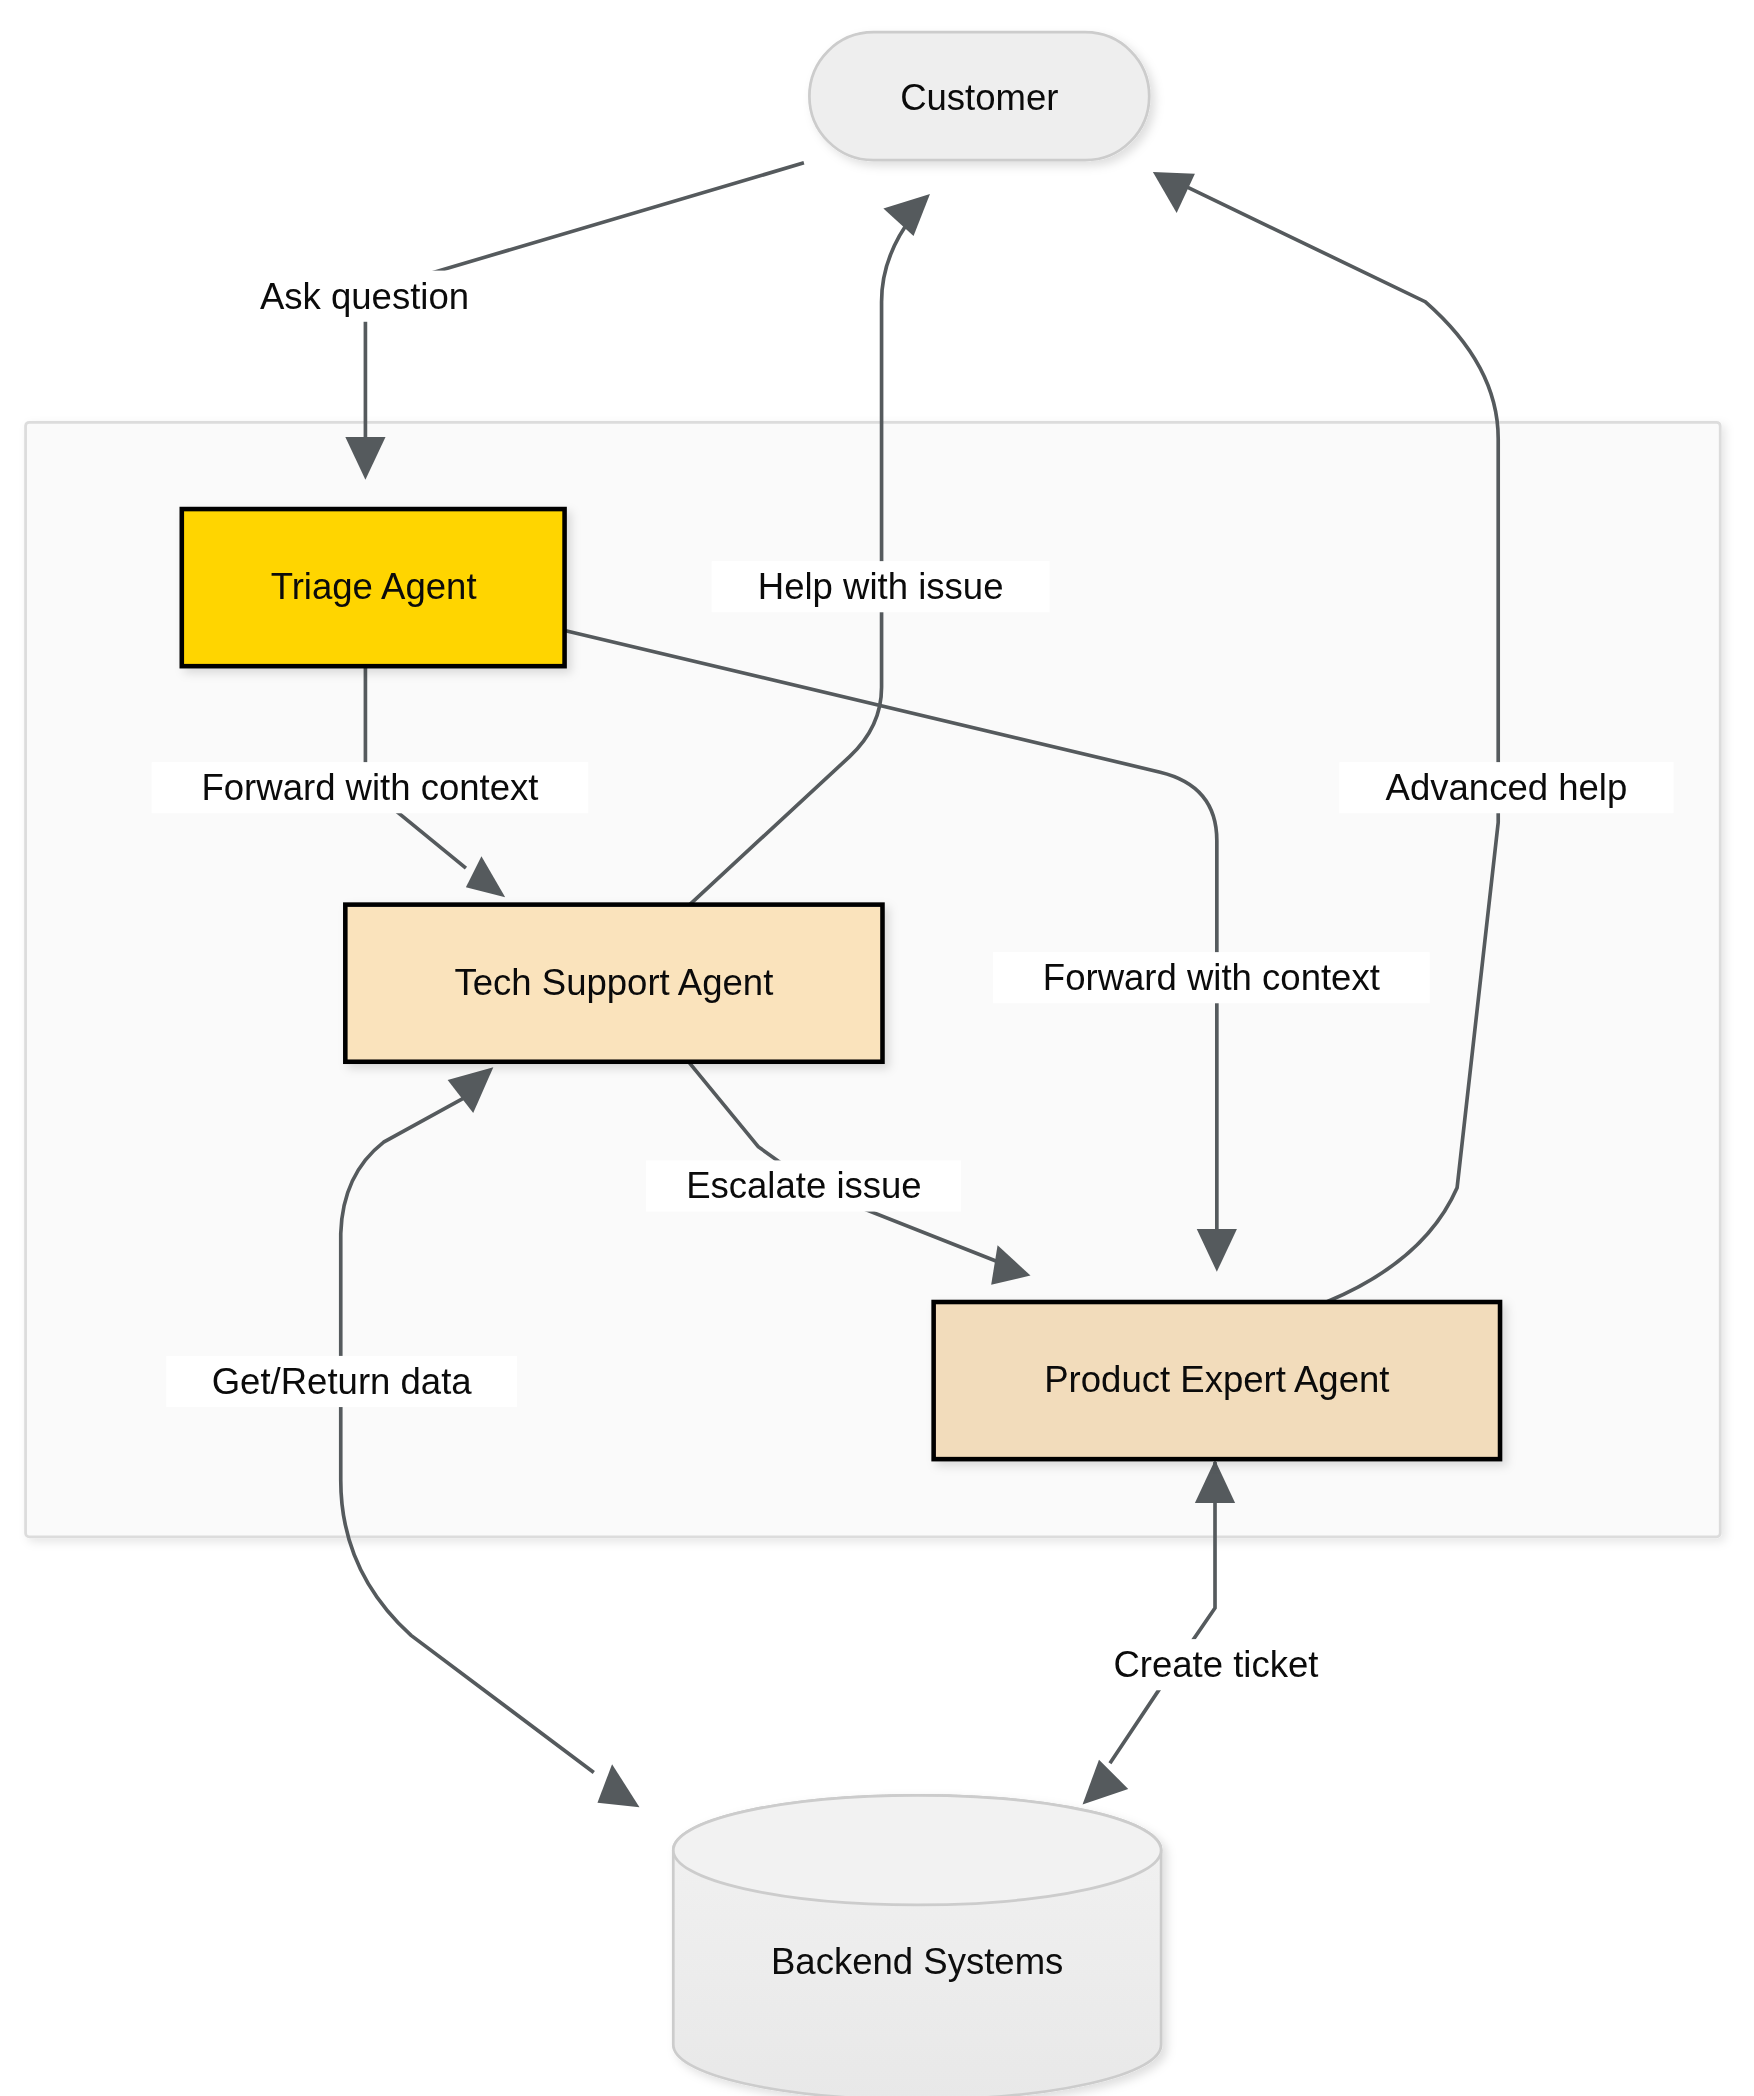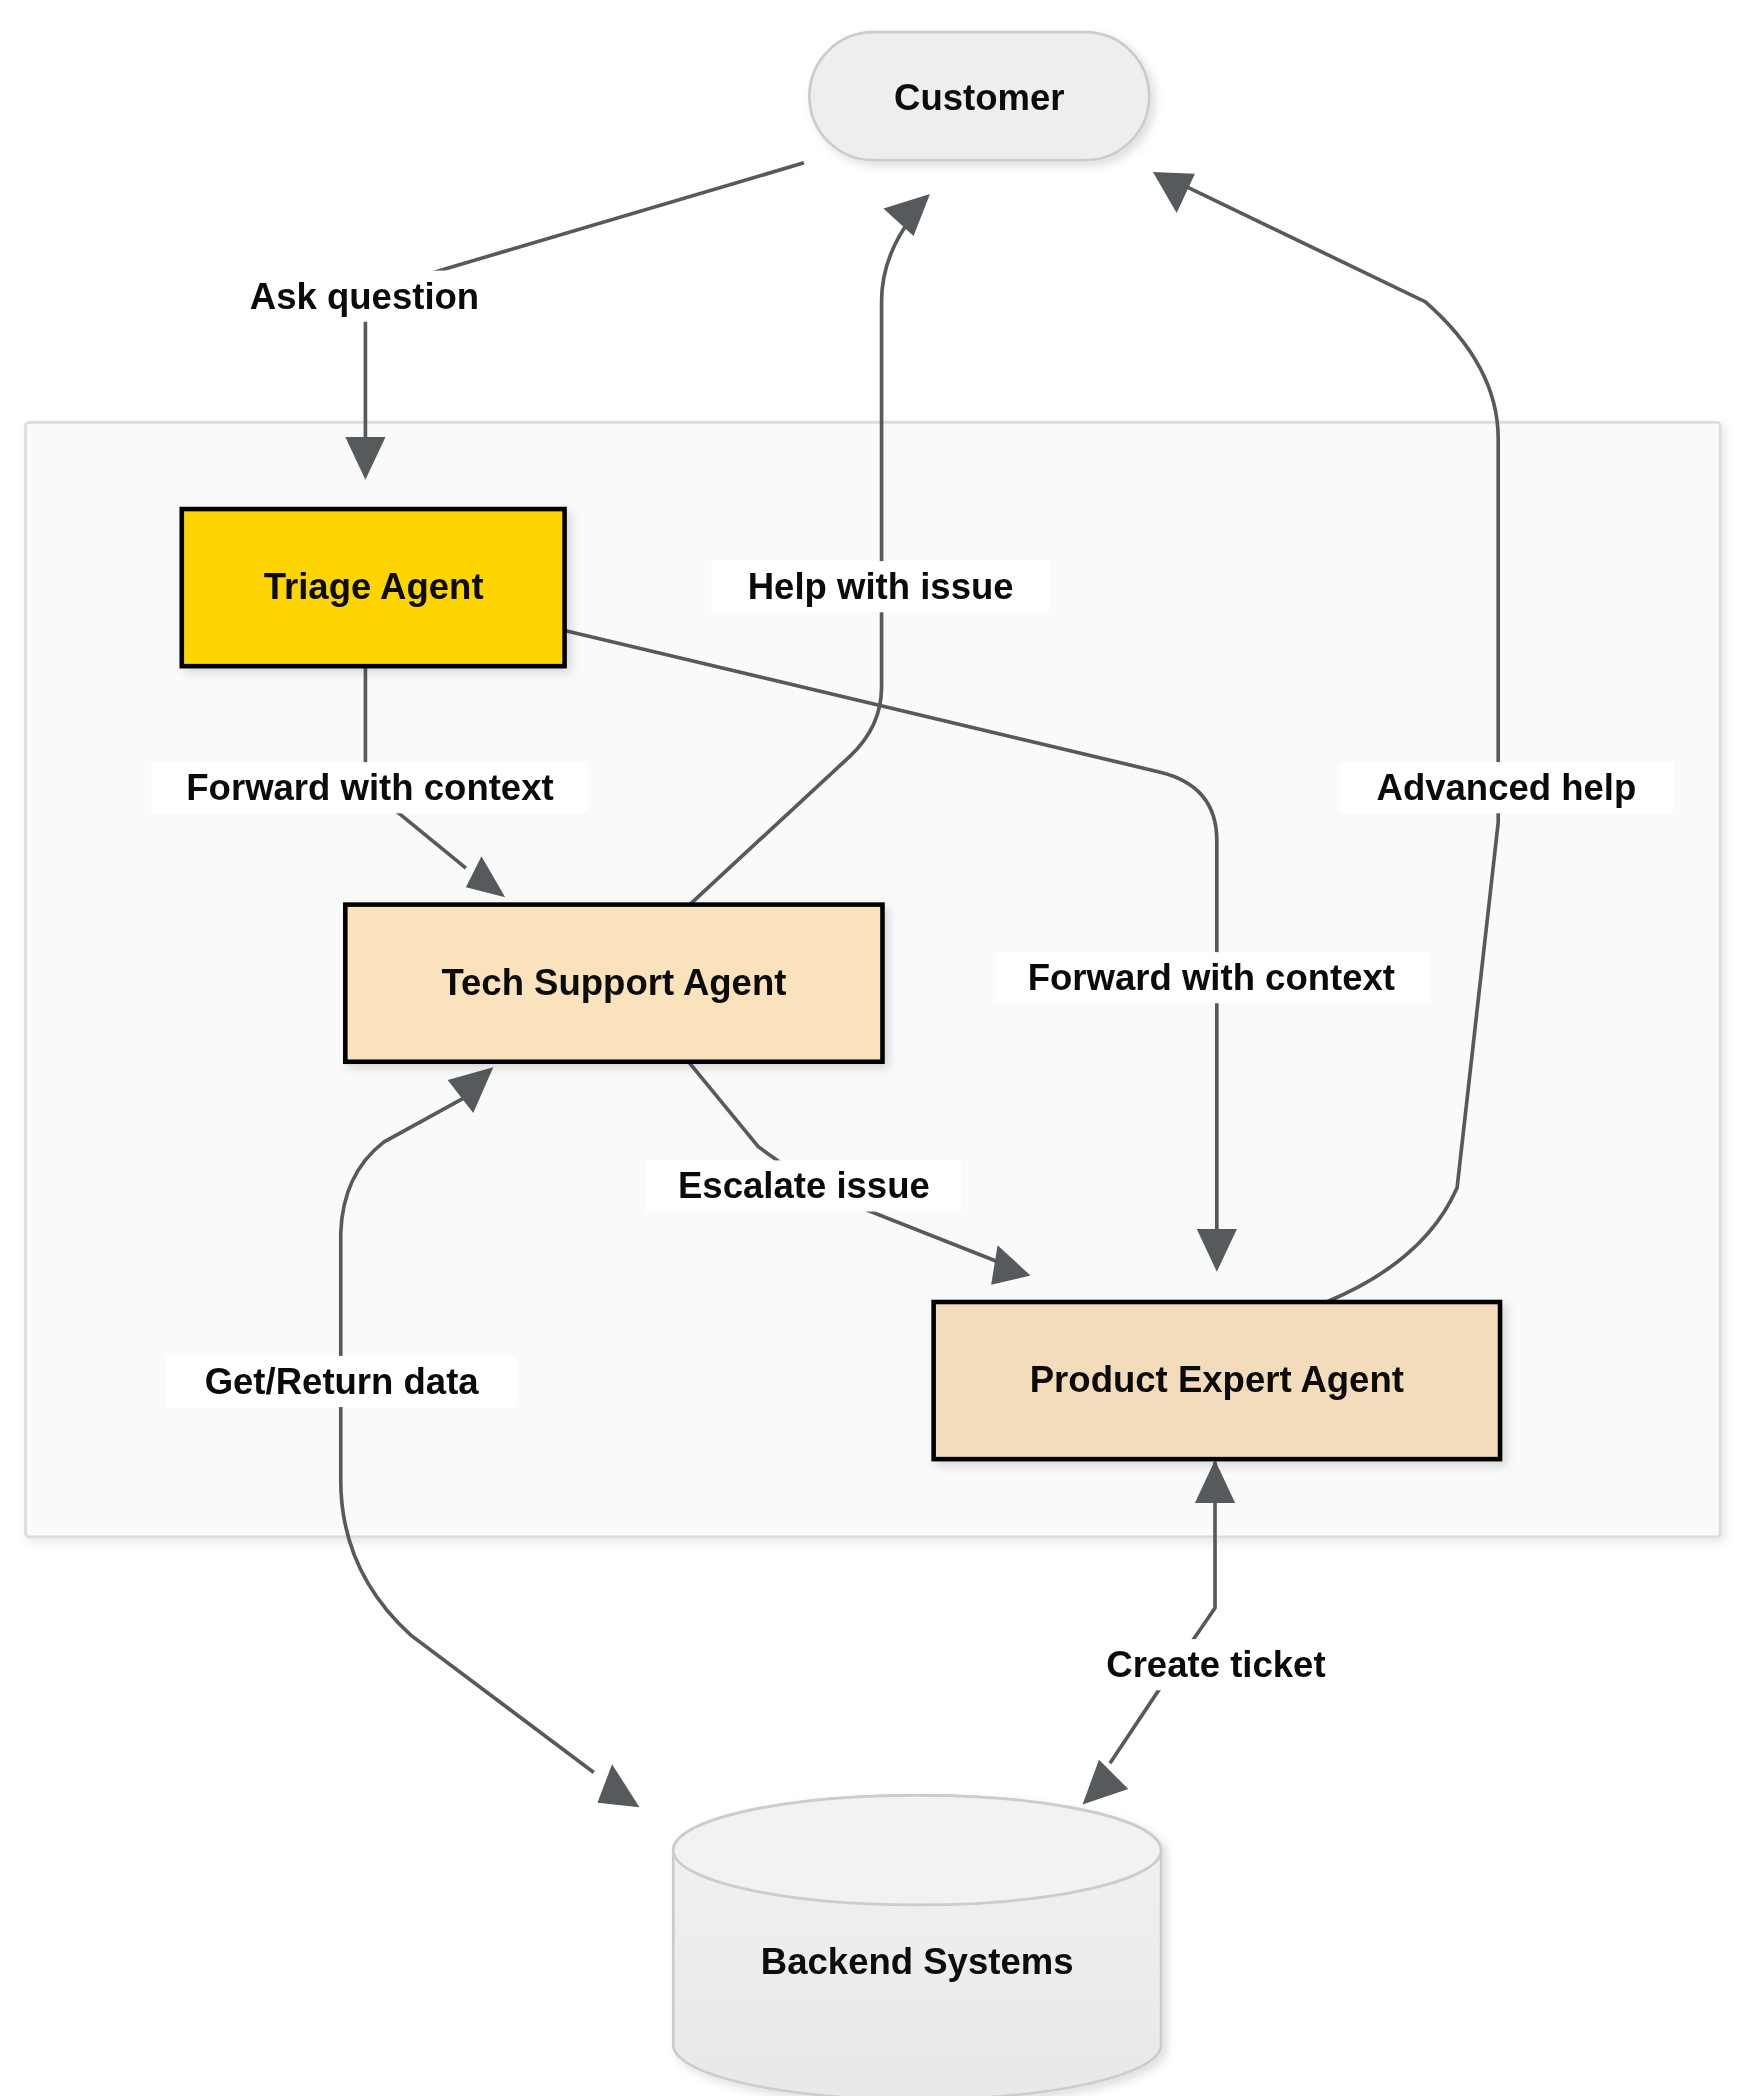--- a/index.html
+++ b/index.html
@@ -12,21 +12,20 @@
     height: 2097px;
     font-family: "Liberation Sans", sans-serif;
     position: relative;
     overflow: hidden;
   }
   #diagram-root {
     position: absolute;
     left: 0; top: 0;
     width: 1754px;
     height: 1940px;
-    font-weight: bold;
   }
   svg.flow {
     position: absolute;
     left: 0; top: 0;
     width: 1754px;
     height: 2097px;
   }
   .node-text {
     font-family: "Liberation Sans", sans-serif;
     font-size: 40px;

